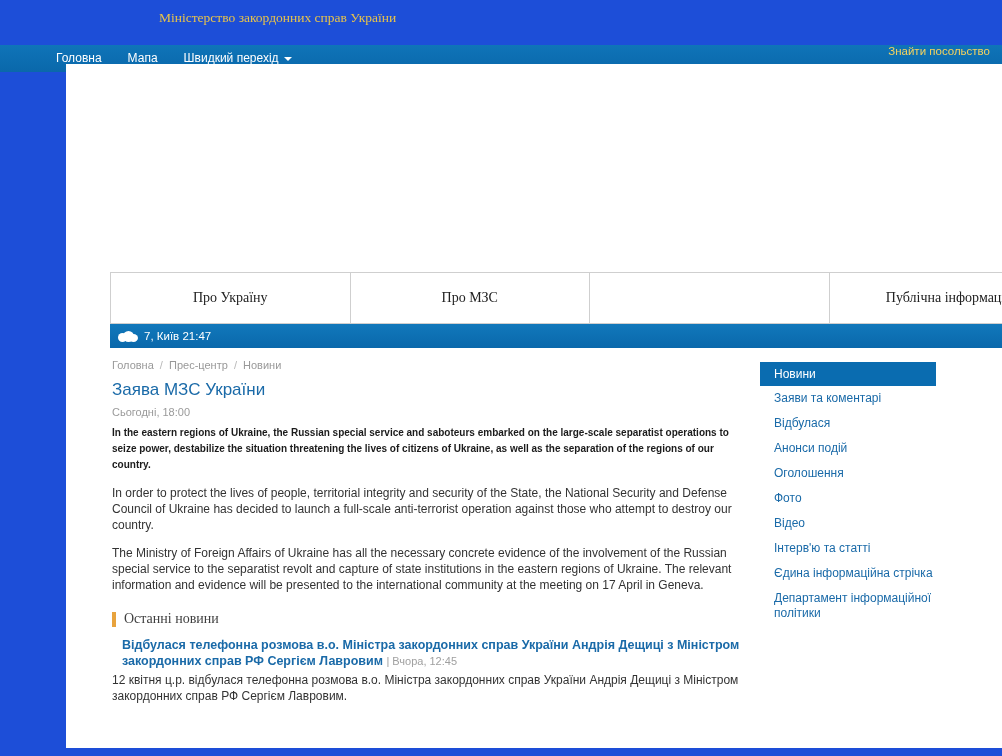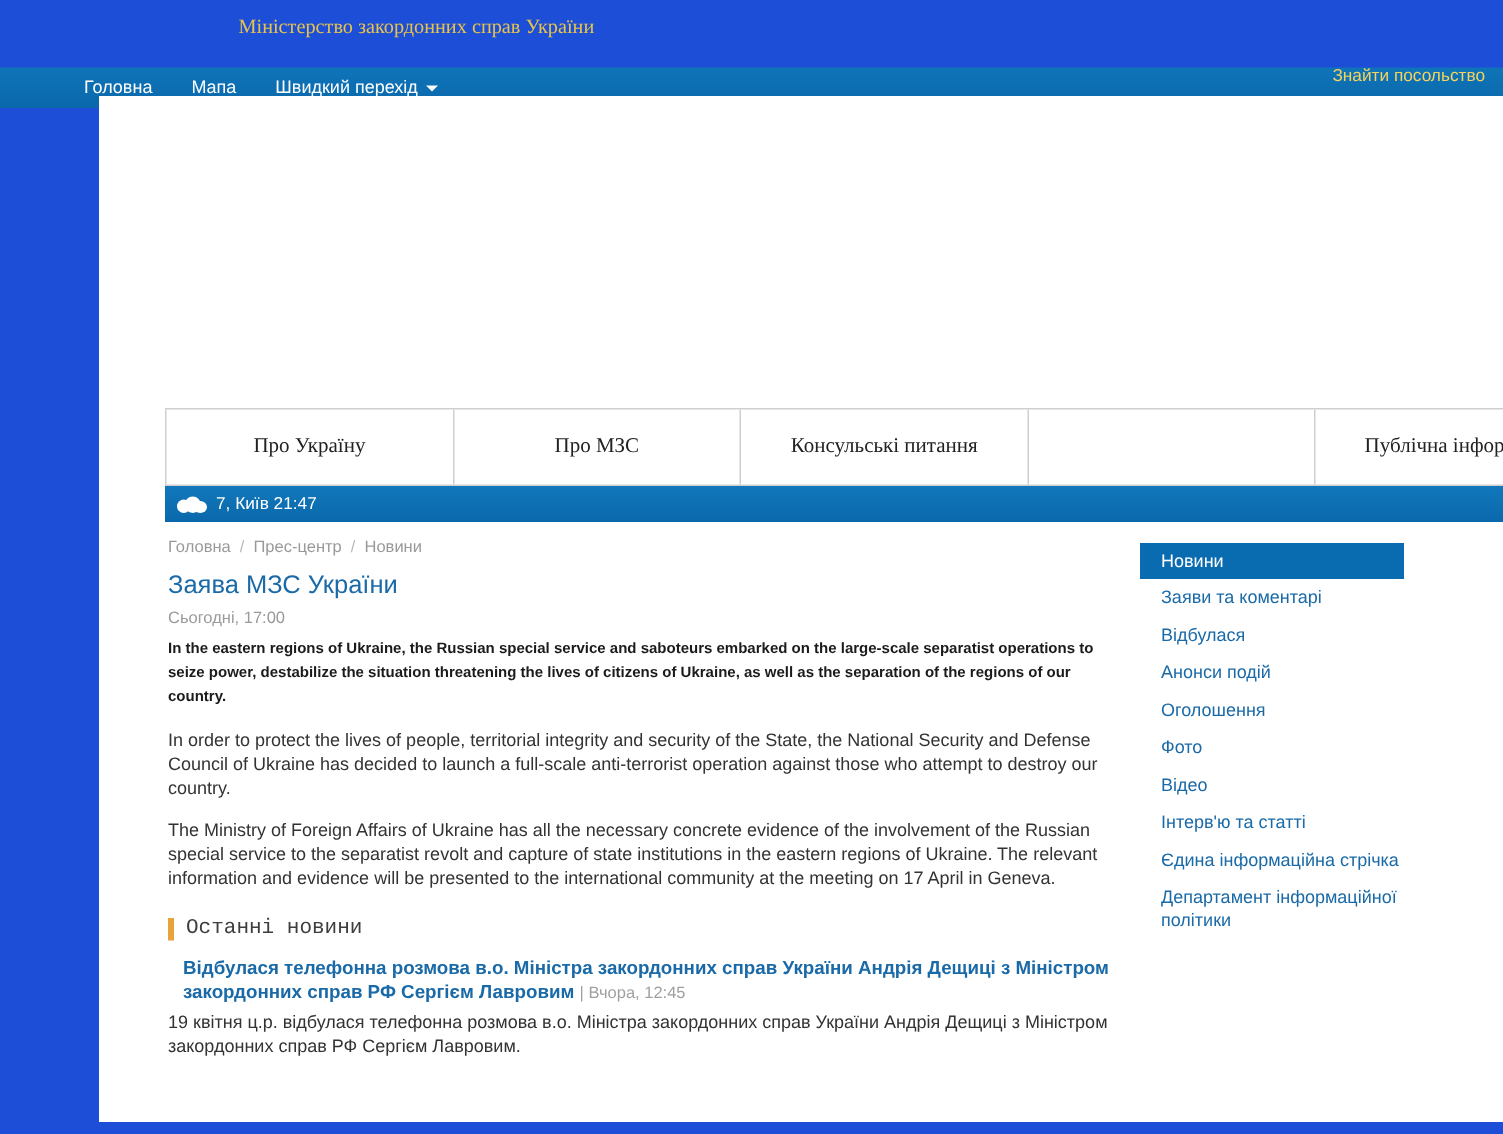--- a/index.html
+++ b/index.html
@@ -198,21 +198,21 @@
   }
   .latest-head .bar {
     width: 4px;
     height: 15px;
     background: #e8a33d;
     margin-right: 8px;
   }
   .latest-head .txt {
     font-size: 14px;
     color: #3e3e3e;
-    font-family: Liberation Mono, monospace;
+    font-family: Liberation Serif, serif;
   }
   .news-item-title {
     font-size: 12.5px;
     font-weight: bold;
     color: #1a6aa8;
     line-height: 16px;
     margin: 0 0 3px 12px;
     max-width: 628px;
   }
   .news-item-title .when {
@@ -276,23 +276,20 @@
 
     <div class="banner-area"></div>
 
     <div class="section-tabs">
       <div class="tab">
           <span>Про Україну</span>
         </div>
       <div class="tab">
           <span>Про МЗС</span>
         </div>
-      <div class="tab">
-          <span>Консульські питання</span>
-        </div>
       <div class="tab empty">
           <span></span>
         </div>
       <div class="tab">
           <span>Публічна інформація</span>
         </div>
     </div>
 
     <div class="time-strip">
       <span class="cloud-icon">
@@ -309,37 +306,37 @@
 
         <div class="breadcrumb">
           <a href="#" style="color:#999999">Головна</a>
           <span class="sep">/</span>
           <a href="#" style="color:#999999">Прес-центр</a>
           <span class="sep">/</span>
           <a href="#" style="color:#999999">Новини</a>
         </div>
 
         <h1 class="article-title">Заява МЗС України</h1>
-        <div class="article-date">Сьогодні, 17:00</div>
+        <div class="article-date">Сьогодні, 18:00</div>
 
         <div class="lead">In the eastern regions of Ukraine, the Russian special service and saboteurs embarked on the large-scale separatist operations to seize power, destabilize the situation threatening the lives of citizens of Ukraine, as well as the separation of the regions of our country.</div>
         <div class="para">In order to protect the lives of people, territorial integrity and security of the State, the National Security and Defense Council of Ukraine has decided to launch a full-scale anti-terrorist operation against those who attempt to destroy our country.</div>
         <div class="para">The Ministry of Foreign Affairs of Ukraine has all the necessary concrete evidence of the involvement of the Russian special service to the separatist revolt and capture of state institutions in the eastern regions of Ukraine. The relevant information and evidence will be presented to the international community at the meeting on 17 April in Geneva.</div>
 
         <div class="latest-head">
           <span class="bar"></span>
           <span class="txt">Останні новини</span>
         </div>
 
         <div>
           <div class="news-item-title">
             <a href="#" style="color:#1a6aa8">Відбулася телефонна розмова в.о. Міністра закордонних справ України Андрія Дещиці з Міністром закордонних справ РФ Сергієм Лавровим</a>
             <span class="when">| <span>Вчора, 12:45</span></span>
           </div>
-          <div class="news-item-text">19 квітня ц.р. відбулася телефонна розмова в.о. Міністра закордонних справ України Андрія Дещиці з Міністром закордонних справ РФ Сергієм Лавровим.</div>
+          <div class="news-item-text">12 квітня ц.р. відбулася телефонна розмова в.о. Міністра закордонних справ України Андрія Дещиці з Міністром закордонних справ РФ Сергієм Лавровим.</div>
         </div>
 
       </div>
 
       <div class="side-col">
         <div class="side-active">Новини</div>
         <a class="side-link" href="#">Заяви та коментарі</a>
         <a class="side-link" href="#">Відбулася</a>
         <a class="side-link" href="#">Анонси подій</a>
         <a class="side-link" href="#">Оголошення</a>

